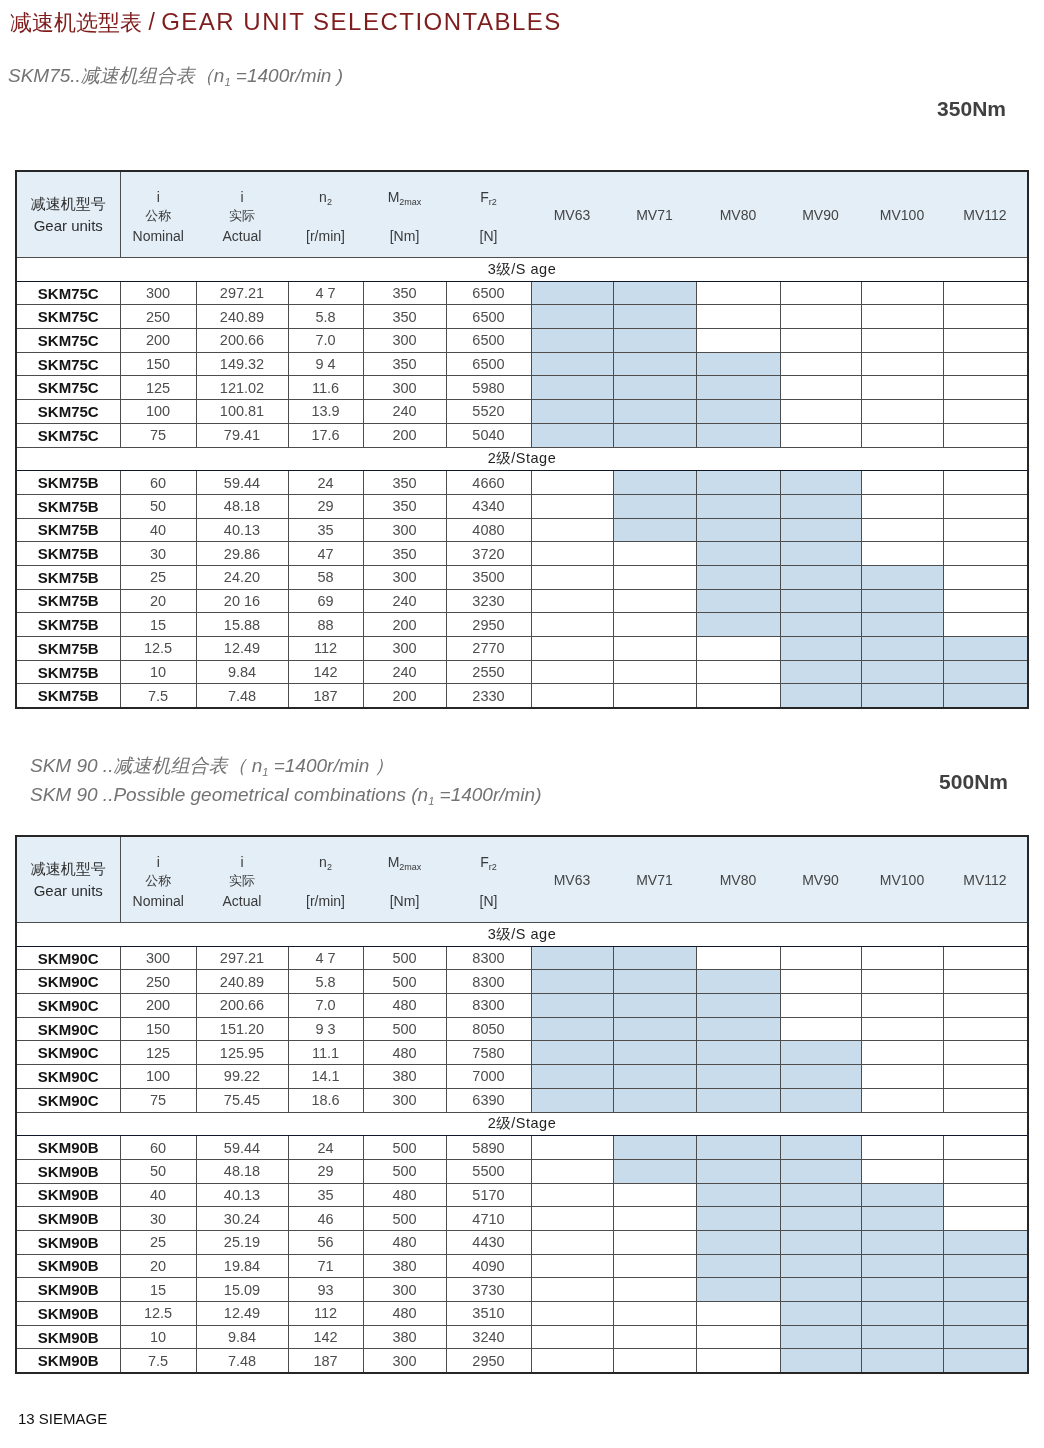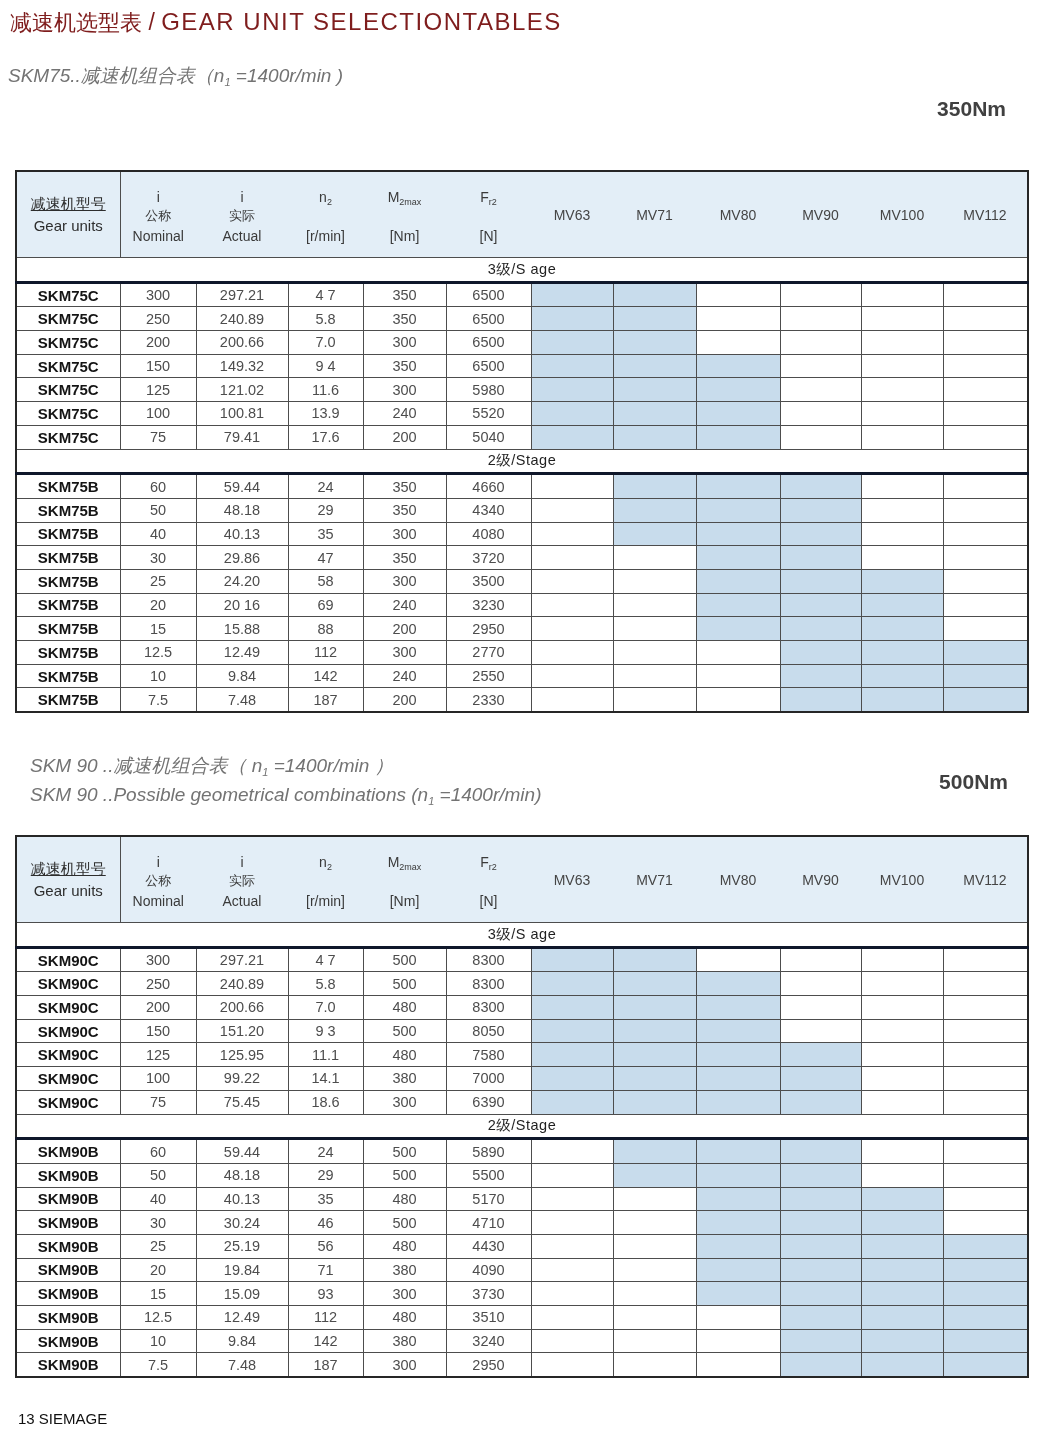--- a/index.html
+++ b/index.html
@@ -30,30 +30,30 @@
     border-collapse:collapse;border:2px solid #262626;
   }
   .table1{top:170px;}
   .table2{top:835px;}
   .gear-table th,.gear-table td{padding:0;margin:0;}
   .header-row th{
     background:#e3eef7;height:85px;border:none;
     border-bottom:1px solid #4d4d4d;font-weight:normal;vertical-align:middle;
   }
   .header-row th.col0{border-right:1px solid #4d4d4d;}
-  .h-zh{font-size:15px;color:#2e2e2e;text-align:center;line-height:22px;text-decoration:underline;}
+  .h-zh{font-size:15px;color:#2e2e2e;text-align:center;line-height:22px;}
   .h-en{font-size:15px;color:#2e2e2e;text-align:center;line-height:22px;}
   .h-top{font-size:14px;color:#3a3a3a;text-align:center;height:24px;line-height:30px;}
   .h-mid{font-size:13px;color:#3a3a3a;text-align:center;height:20px;line-height:20px;}
   .h-bot{font-size:14px;color:#3a3a3a;height:22px;line-height:20px;}
   .h-top .hsub{font-size:9px;vertical-align:-3px;}
   .mv-h{font-size:14px;color:#454545;text-align:center;}
   .section-row td{
     height:22.5px;text-align:center;font-size:14.5px;color:#1f1f1f;
-    border-bottom:3px solid #0f172a;background:#ffffff;letter-spacing:0.5px;margin-left:16px;
+    border-bottom:1px solid #0f172a;background:#ffffff;letter-spacing:0.5px;margin-left:16px;
   }
   .gear-table tbody td{height:22.7px;}
   .model-cell{
     font-weight:700;font-size:15px;color:#141414;text-align:center;
     border:1px solid #4d4d4d;background:#ffffff;
   }
   .num-cell{
     font-size:14.5px;color:#4d4d4d;text-align:center;
     border:1px solid #4d4d4d;background:#ffffff;
   }

